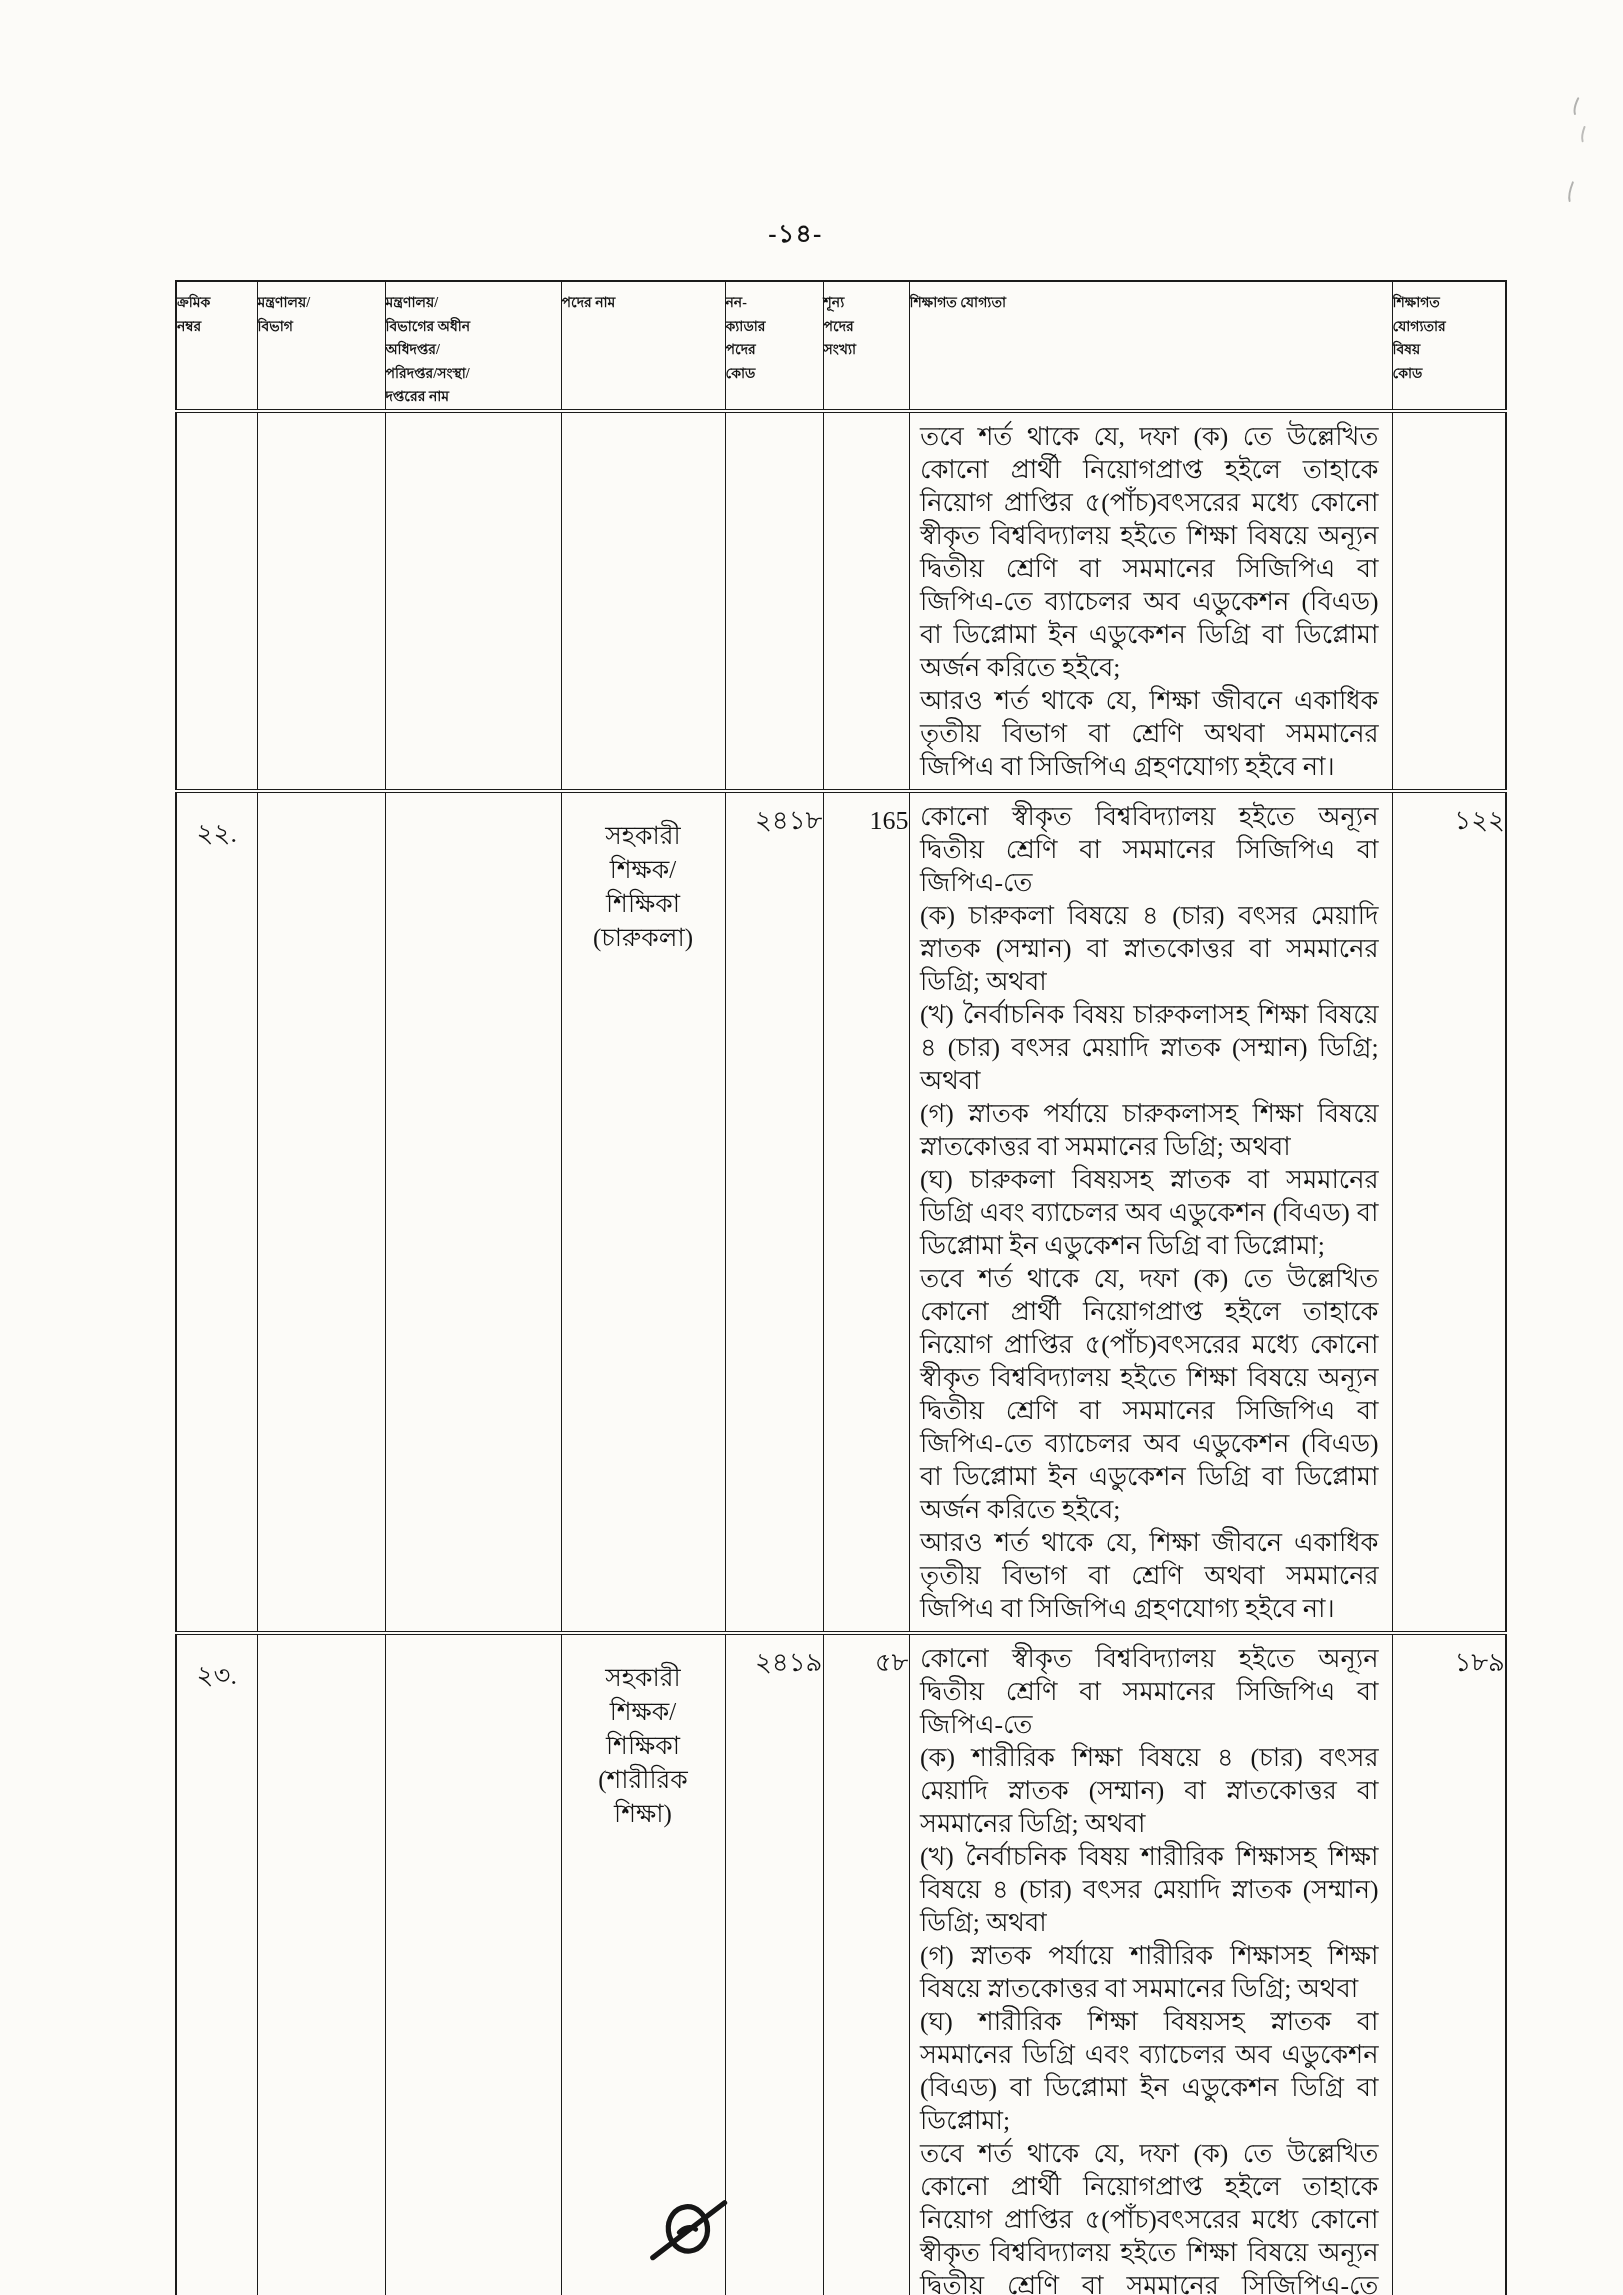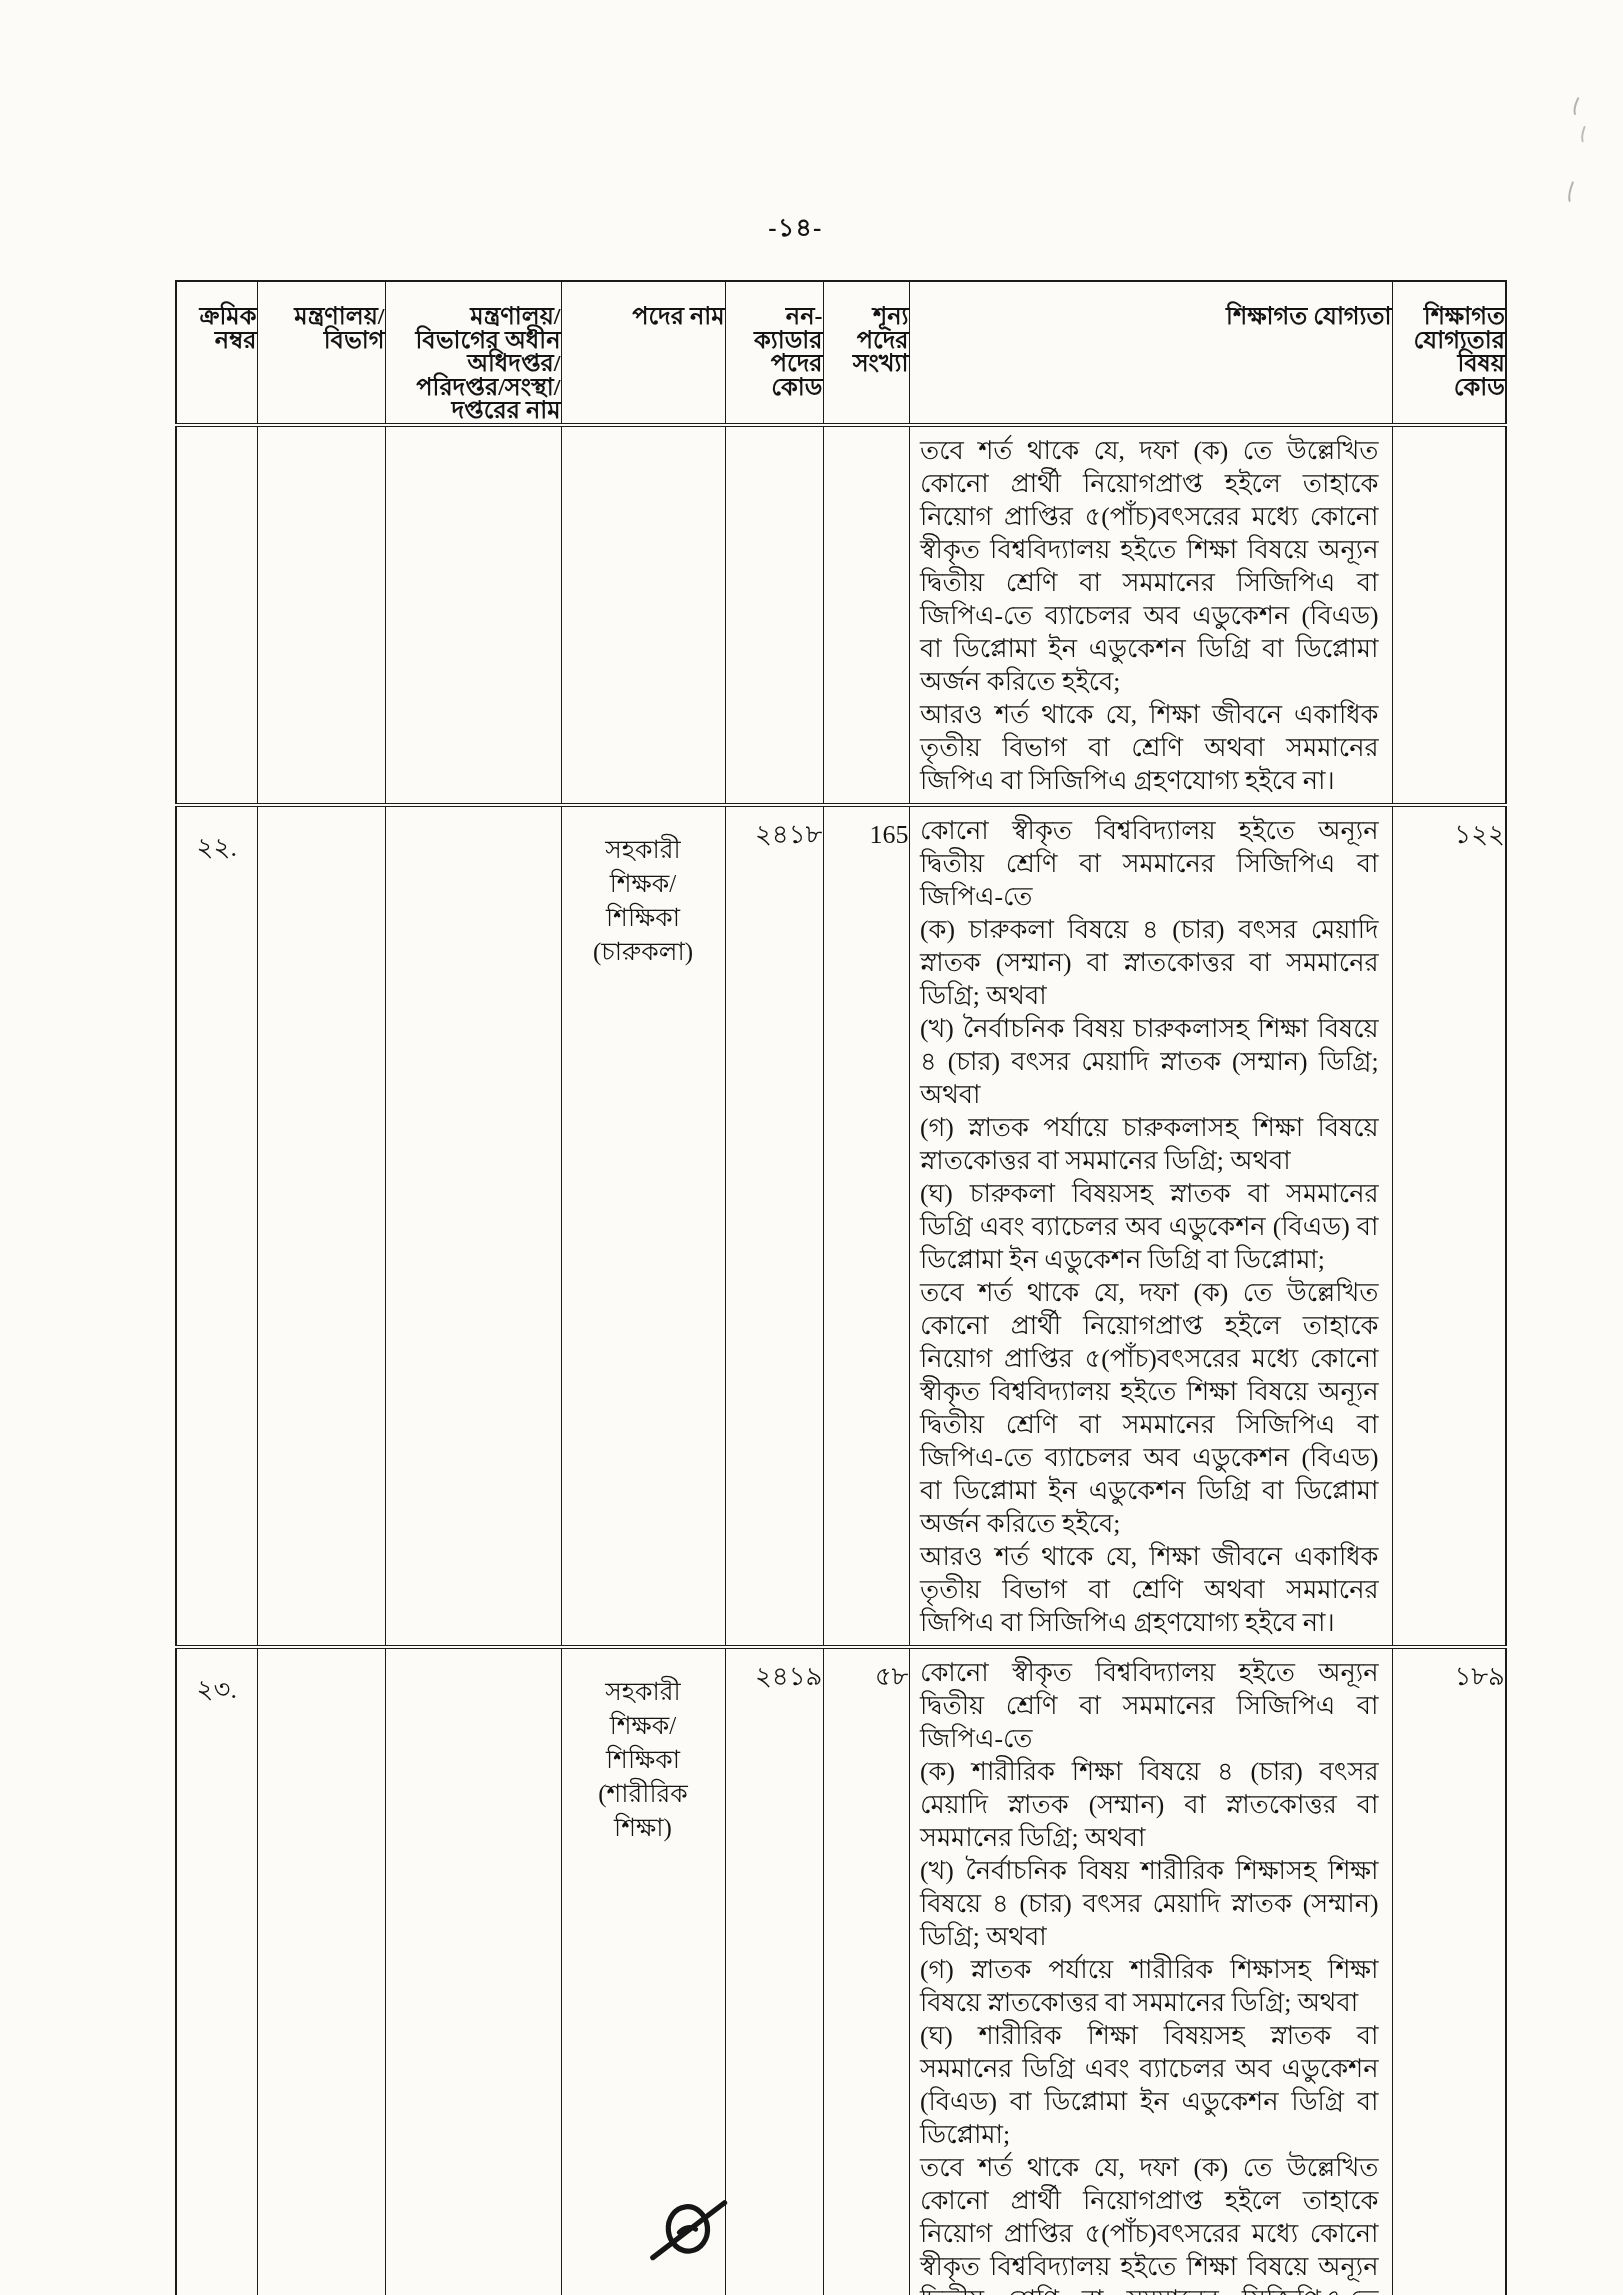--- a/index.html
+++ b/index.html
@@ -2,37 +2,37 @@
 <html lang="bn" style="font-size:10.5px"><head>
 <meta charset="utf-8">
 <style>
   * { margin:0; padding:0; box-sizing:border-box; }
   body { background:#e8e8e6; font-family:"Liberation Serif","DejaVu Serif",serif; }
   .page {
     position:relative; width:1624px; height:2295px;
     background:#fcfbf8; color:#141414; overflow:hidden;
   }
   .page-number {
-    position:absolute; top:208px; left:0; width:1624px;
+    position:absolute; top:214px; left:0; width:1624px;
     text-align:center; padding-right:33px;
     font-size:25px; font-weight:bold; letter-spacing:1.3px;
   }
   table.recruit {
     position:absolute; left:175px; top:280px; width:1330px;
     border-collapse:collapse; table-layout:fixed;
     border:2px solid #1b1b1b;
   }
   th, td {
     border:1.3px solid #1b1b1b;
     vertical-align:top;
     white-space:pre-line;
   }
   thead th {
-    font-size:24px; font-weight:bold; line-height:23.6px;
-    text-align:right; padding-top:23px;
+    font-size:14px; font-weight:bold; line-height:23.6px;
+    text-align:left; padding-top:9px;
     border-bottom:4.6px double #1b1b1b;
   }
   tbody td { font-size:25.6px; line-height:33px; padding-top:6.6px; }
   tr.sep td { border-top:4.6px double #1b1b1b; }
   td.c-serial   { text-align:center; font-size:26px; padding-top:24px; }
   td.c-post     { text-align:center; font-size:25px; line-height:34px; padding-top:26px; }
   td.c-code,
   td.c-vac,
   td.c-subj     { text-align:right; font-size:26px; padding-top:11px; }
   td.c-qual     {

